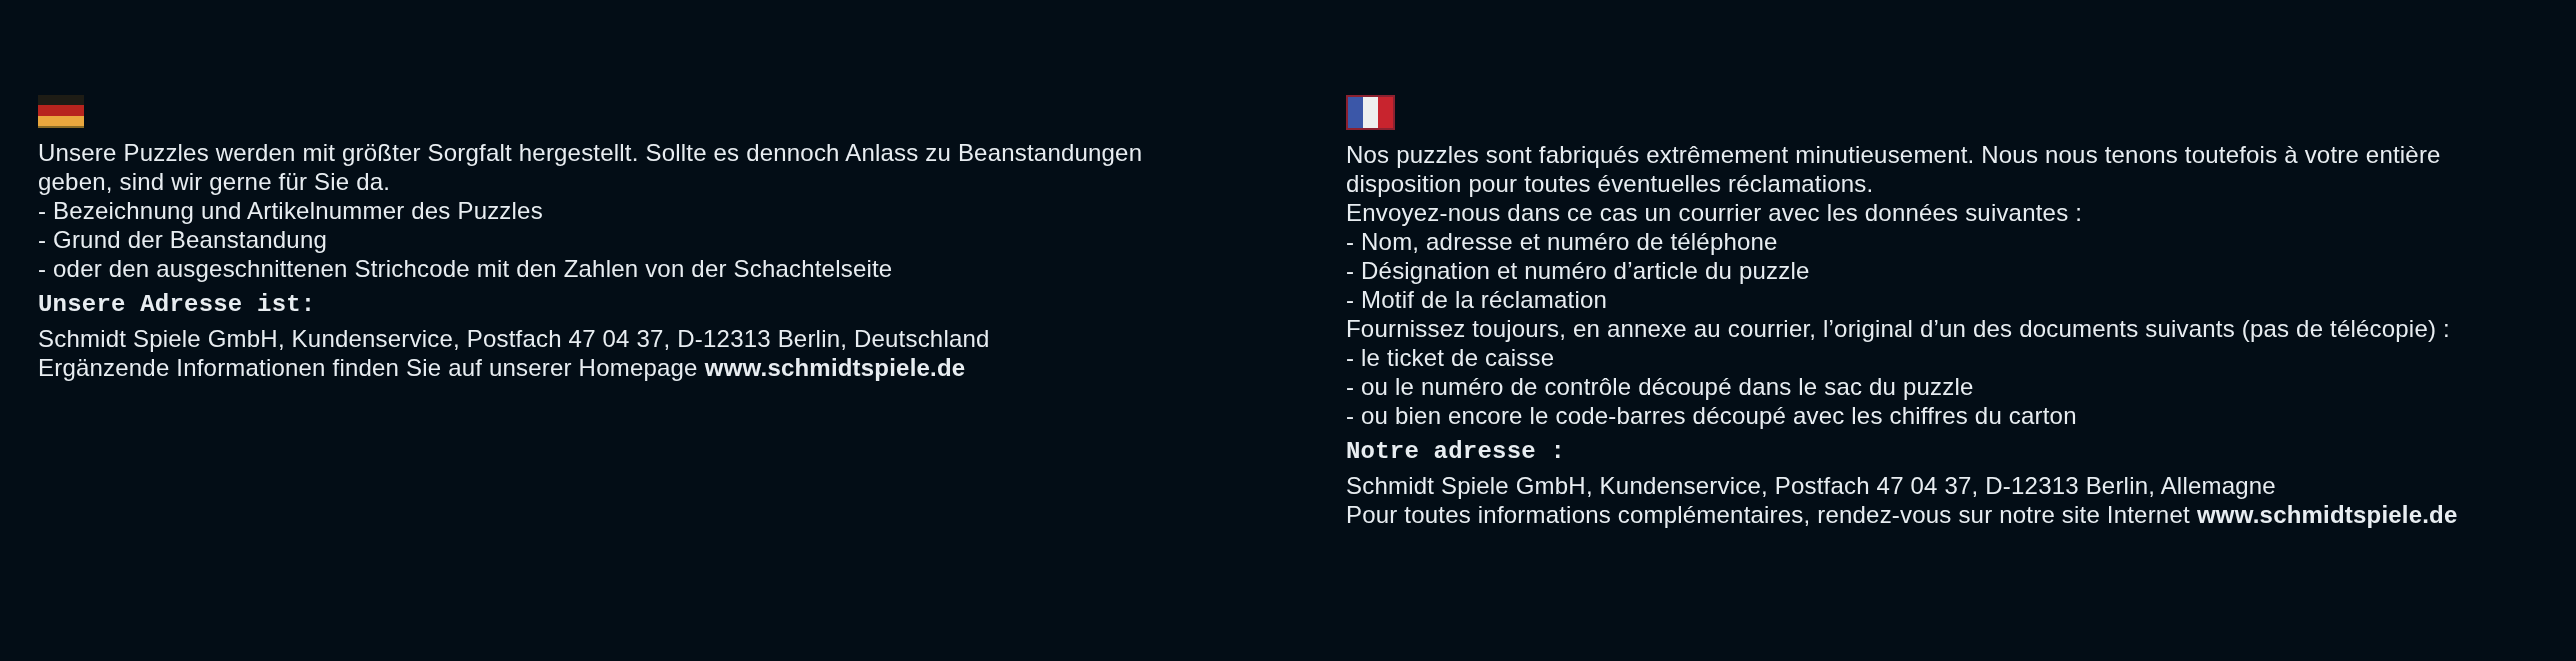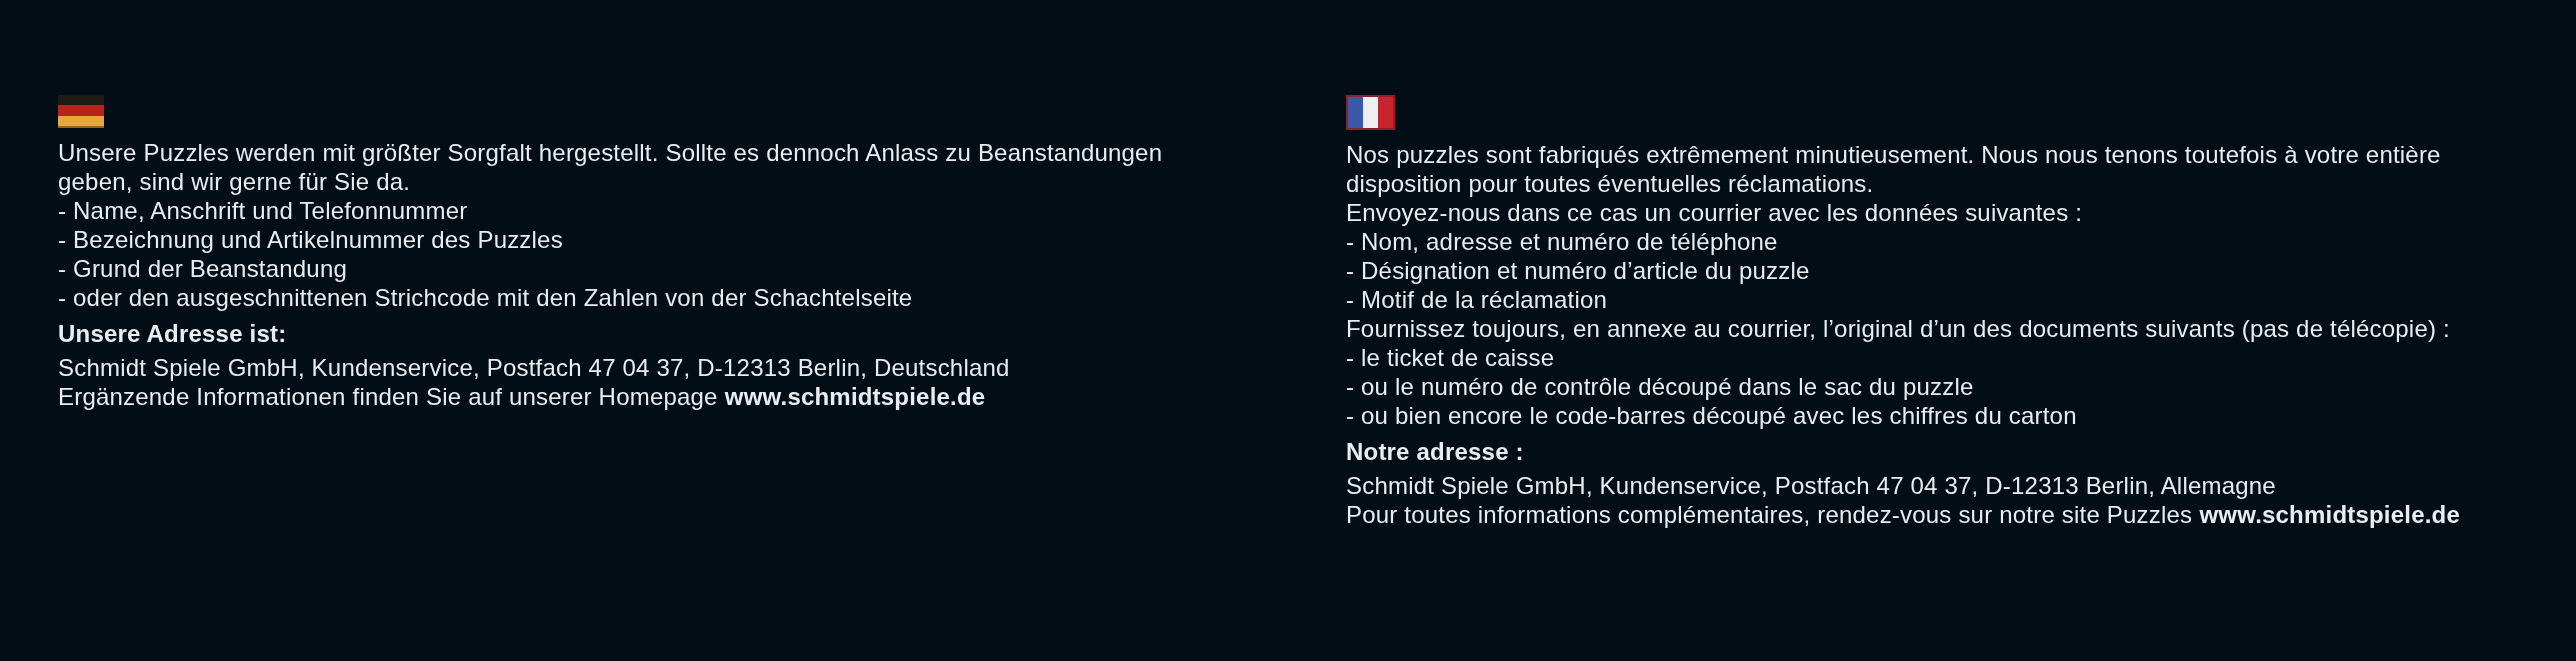--- a/index.html
+++ b/index.html
@@ -19,21 +19,21 @@
     position: absolute;
     top: 0;
     left: 0;
     width: 2576px;
     height: 661px;
   }
   .section {
     position: absolute;
     top: 95px;
   }
-  .section.german { left: 38px; width: 1240px; margin-left: 20px; }
+  .section.german { left: 38px; width: 1240px; }
   .section.french { left: 1346px; width: 1240px; }
 
   .flag {
     width: 46px;
     height: 31px;
     display: flex;
     margin-bottom: 10px;
   }
   
   .flag.de {
@@ -60,41 +60,41 @@
     letter-spacing: 0.2px;
   }
   .line {
     white-space: nowrap;
   }
   .address-heading {
     font-weight: bold;
     margin-top: 6.6px;
     margin-bottom: 5px;
     white-space: nowrap;
+    font-family: Liberation Mono, monospace;
   }
   .homepage-url {
     font-weight: bold;
     margin-left: 0.30em;
   }
 </style>
 </head>
 <body>
 
 <div class="panel">
 
   <div class="section german">
     <div class="flag de">
       <div class="s1"></div>
       <div class="s2"></div>
       <div class="s3"></div>
     </div>
     <div class="text-block">
       <div class="line">Unsere Puzzles werden mit größter Sorgfalt hergestellt. Sollte es dennoch Anlass zu Beanstandungen</div>
       <div class="line">geben, sind wir gerne für Sie da.</div>
-      <div class="line">- Name, Anschrift und Telefonnummer</div>
       <div class="line">- Bezeichnung und Artikelnummer des Puzzles</div>
       <div class="line">- Grund der Beanstandung</div>
       <div class="line">- oder den ausgeschnittenen Strichcode mit den Zahlen von der Schachtelseite</div>
       <div class="address-heading">Unsere Adresse ist:</div>
       <div class="line">Schmidt Spiele GmbH, Kundenservice, Postfach 47 04 37, D-12313 Berlin, Deutschland</div>
       <div class="line"><span>Ergänzende Informationen finden Sie auf unserer Homepage</span><span class="homepage-url">www.schmidtspiele.de</span></div>
     </div>
   </div>
 
   <div class="section french">
@@ -109,18 +109,18 @@
       <div class="line">Envoyez-nous dans ce cas un courrier avec les données suivantes :</div>
       <div class="line">- Nom, adresse et numéro de téléphone</div>
       <div class="line">- Désignation et numéro d’article du puzzle</div>
       <div class="line">- Motif de la réclamation</div>
       <div class="line">Fournissez toujours, en annexe au courrier, l’original d’un des documents suivants (pas de télécopie) :</div>
       <div class="line">- le ticket de caisse</div>
       <div class="line">- ou le numéro de contrôle découpé dans le sac du puzzle</div>
       <div class="line">- ou bien encore le code-barres découpé avec les chiffres du carton</div>
       <div class="address-heading">Notre adresse :</div>
       <div class="line">Schmidt Spiele GmbH, Kundenservice, Postfach 47 04 37, D-12313 Berlin, Allemagne</div>
-      <div class="line"><span>Pour toutes informations complémentaires, rendez-vous sur notre site Puzzles</span><span class="homepage-url">www.schmidtspiele.de</span></div>
+      <div class="line"><span>Pour toutes informations complémentaires, rendez-vous sur notre site Internet</span><span class="homepage-url">www.schmidtspiele.de</span></div>
     </div>
   </div>
 
 </div>
 
 
 </body></html>

